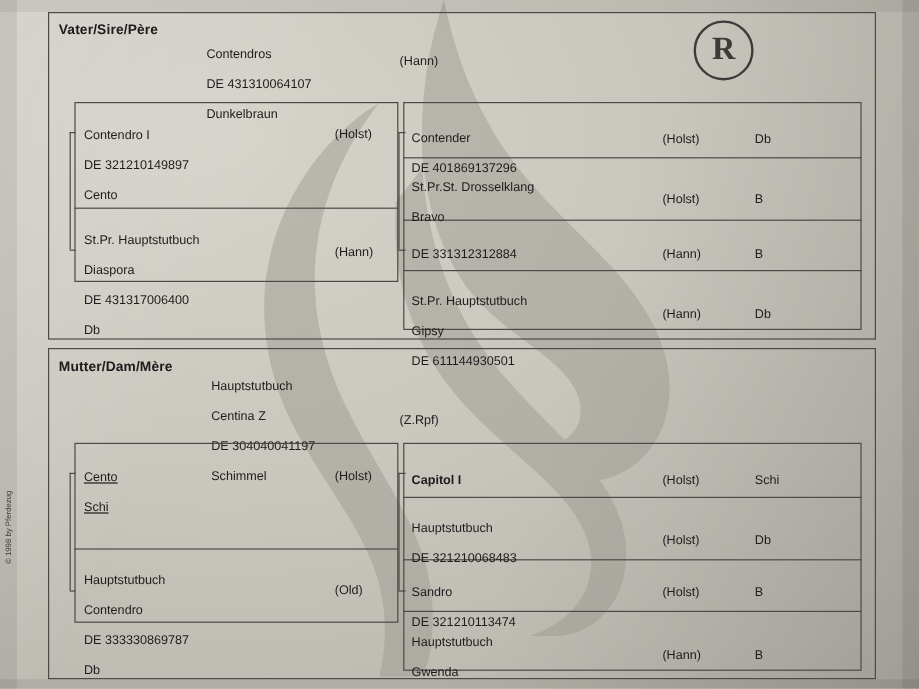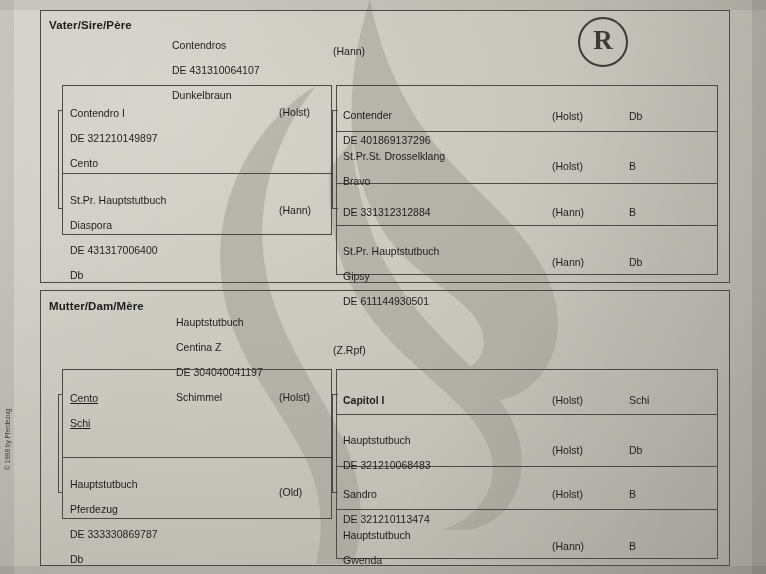--- a/index.html
+++ b/index.html
@@ -235,21 +235,21 @@
   <div class="hline" style="left:62px; top:457px; width:270px;"></div>
 
   <div class="entry" style="left:70px; top:379px; width:200px;text-decoration:underline;">
     <span class="ln">Cento</span>
     <span class="ln">Schi</span>
   </div>
   <div class="paren" style="left:279px; top:391px;">(Holst)</div>
 
   <div class="entry" style="left:70px; top:465px; width:200px;">
     <span class="ln">Hauptstutbuch</span>
-    <span class="ln">Pferdezug</span>
+    <span class="ln">Contendro</span>
     <span class="ln">DE 333330869787</span>
     <span class="ln">Db</span>
   </div>
   <div class="paren" style="left:279px; top:486px;">(Old)</div>
 
   <div class="panel" style="left:336px; top:369px; width:382px; height:190px;"></div>
   <div class="hline" style="left:336px; top:414px; width:382px;"></div>
   <div class="hline" style="left:336px; top:466px; width:382px;"></div>
   <div class="hline" style="left:336px; top:509px; width:382px;"></div>
 

